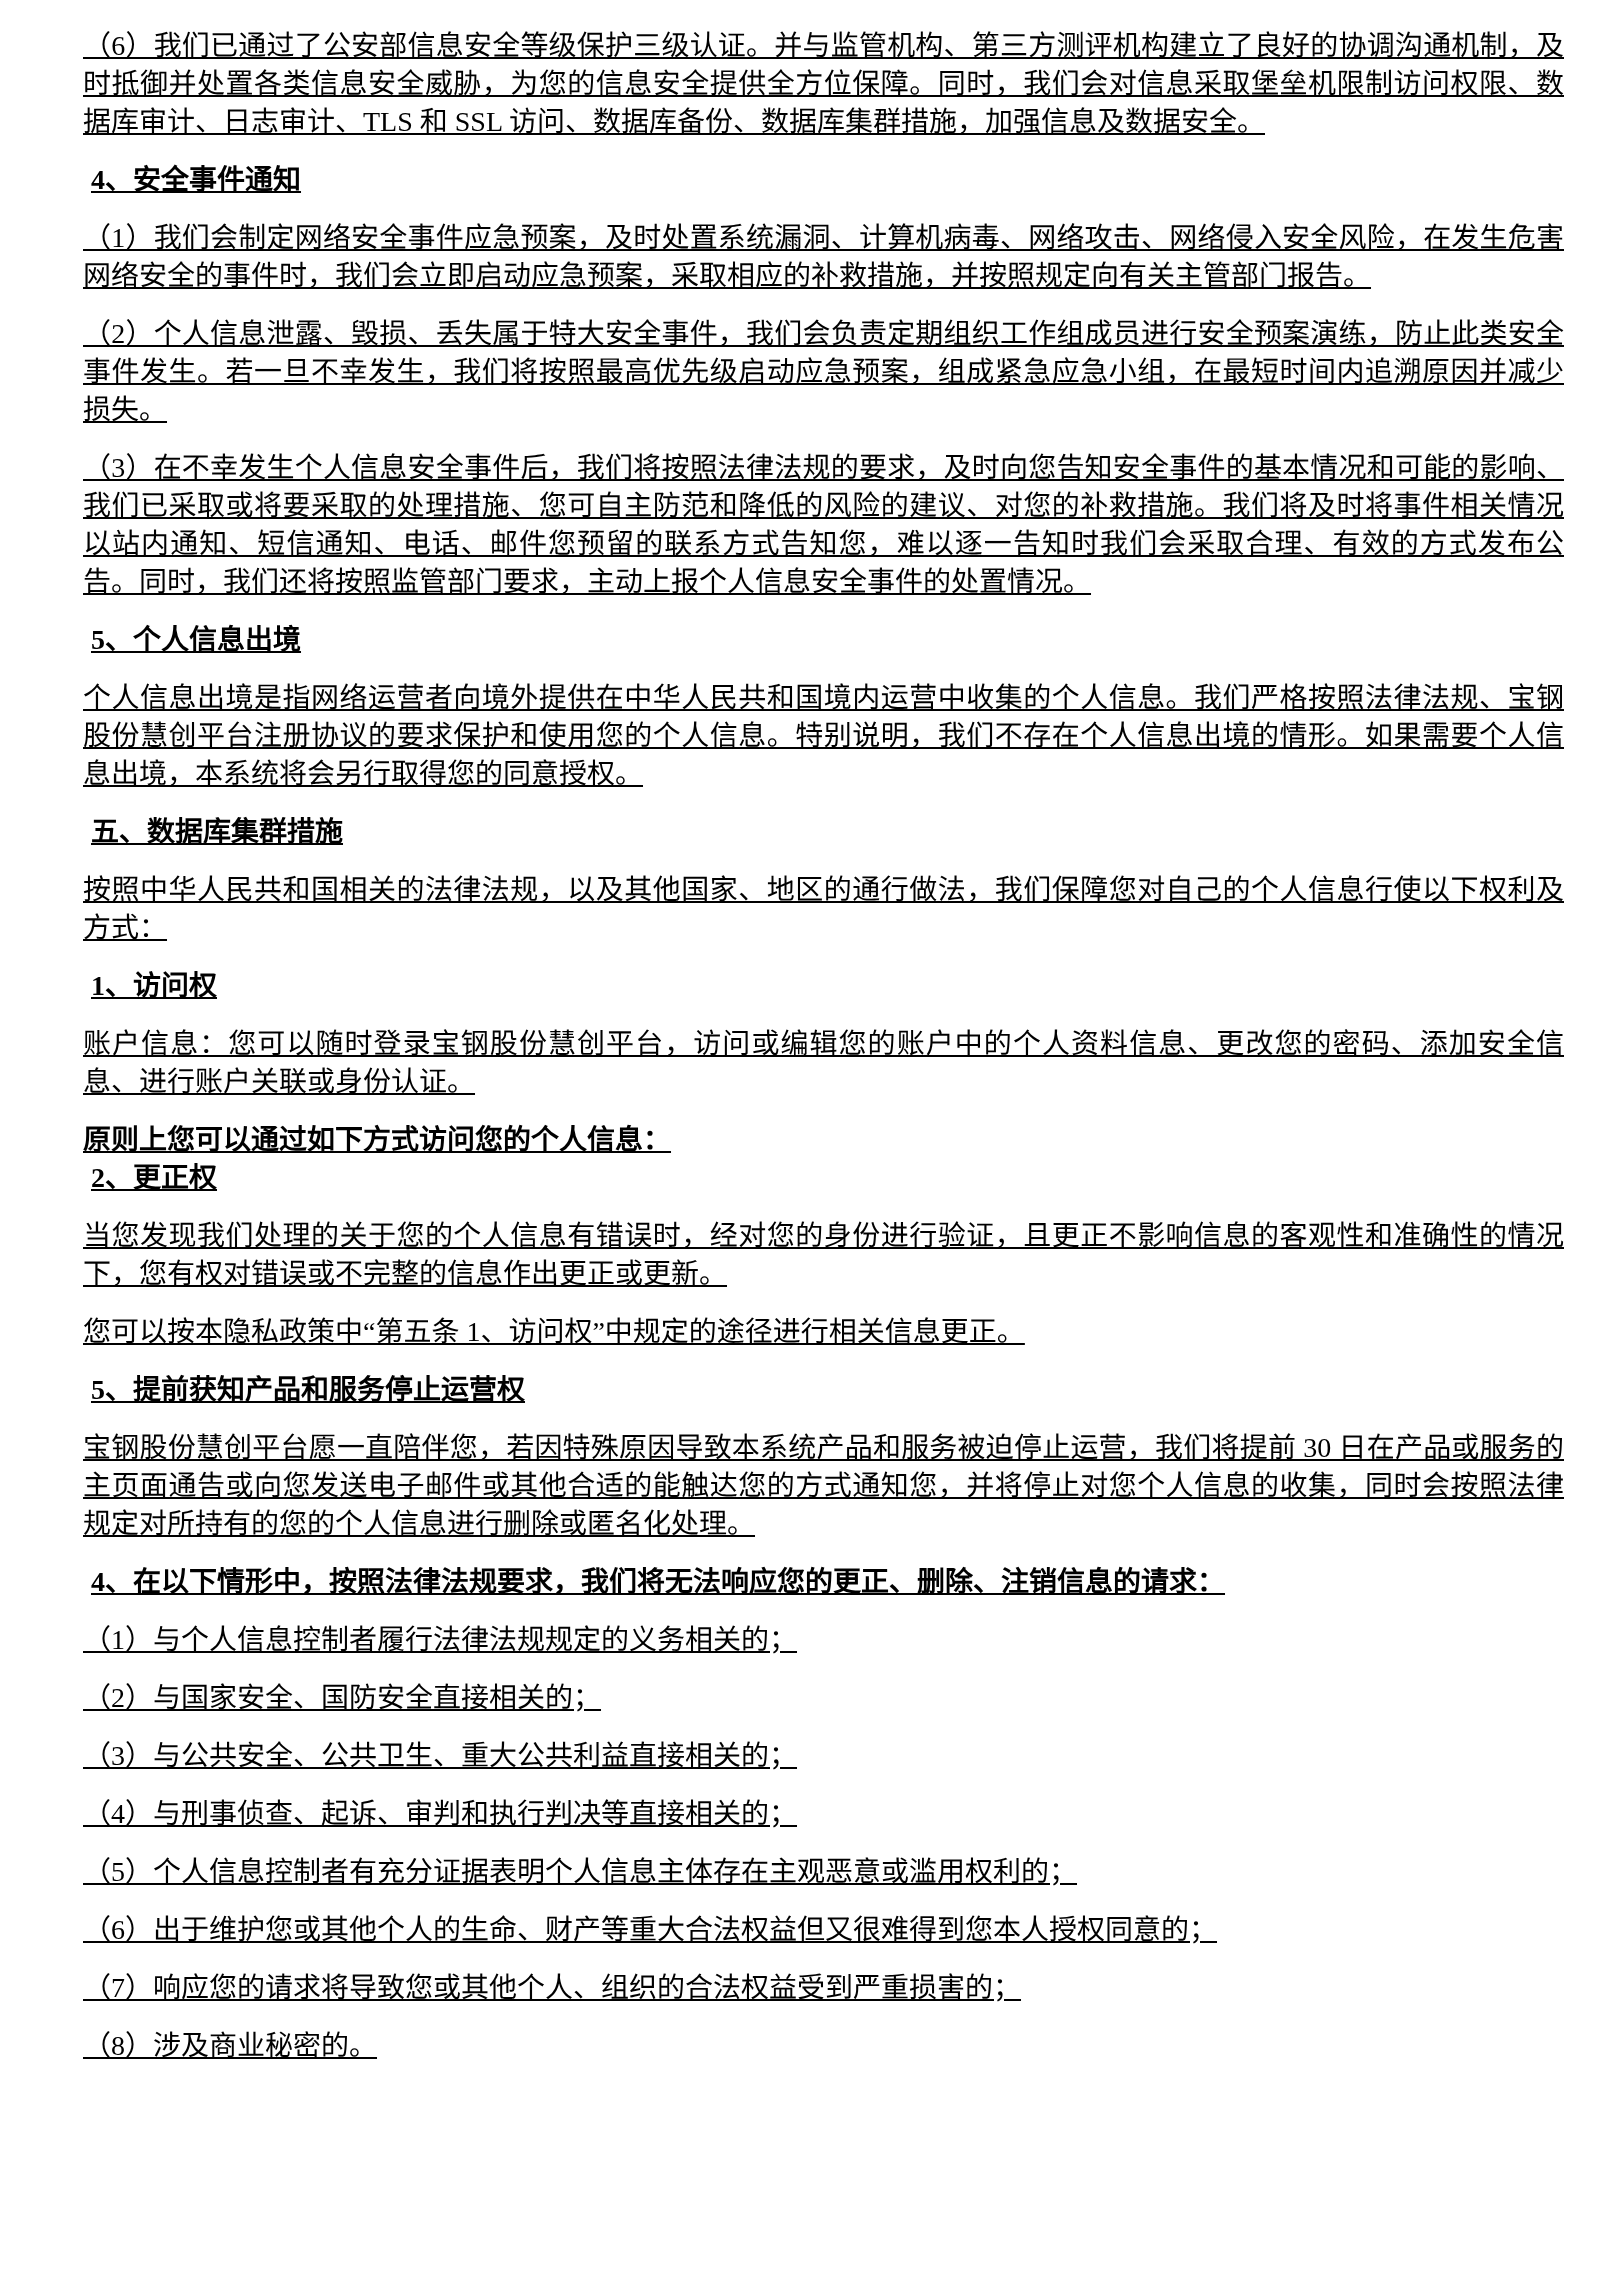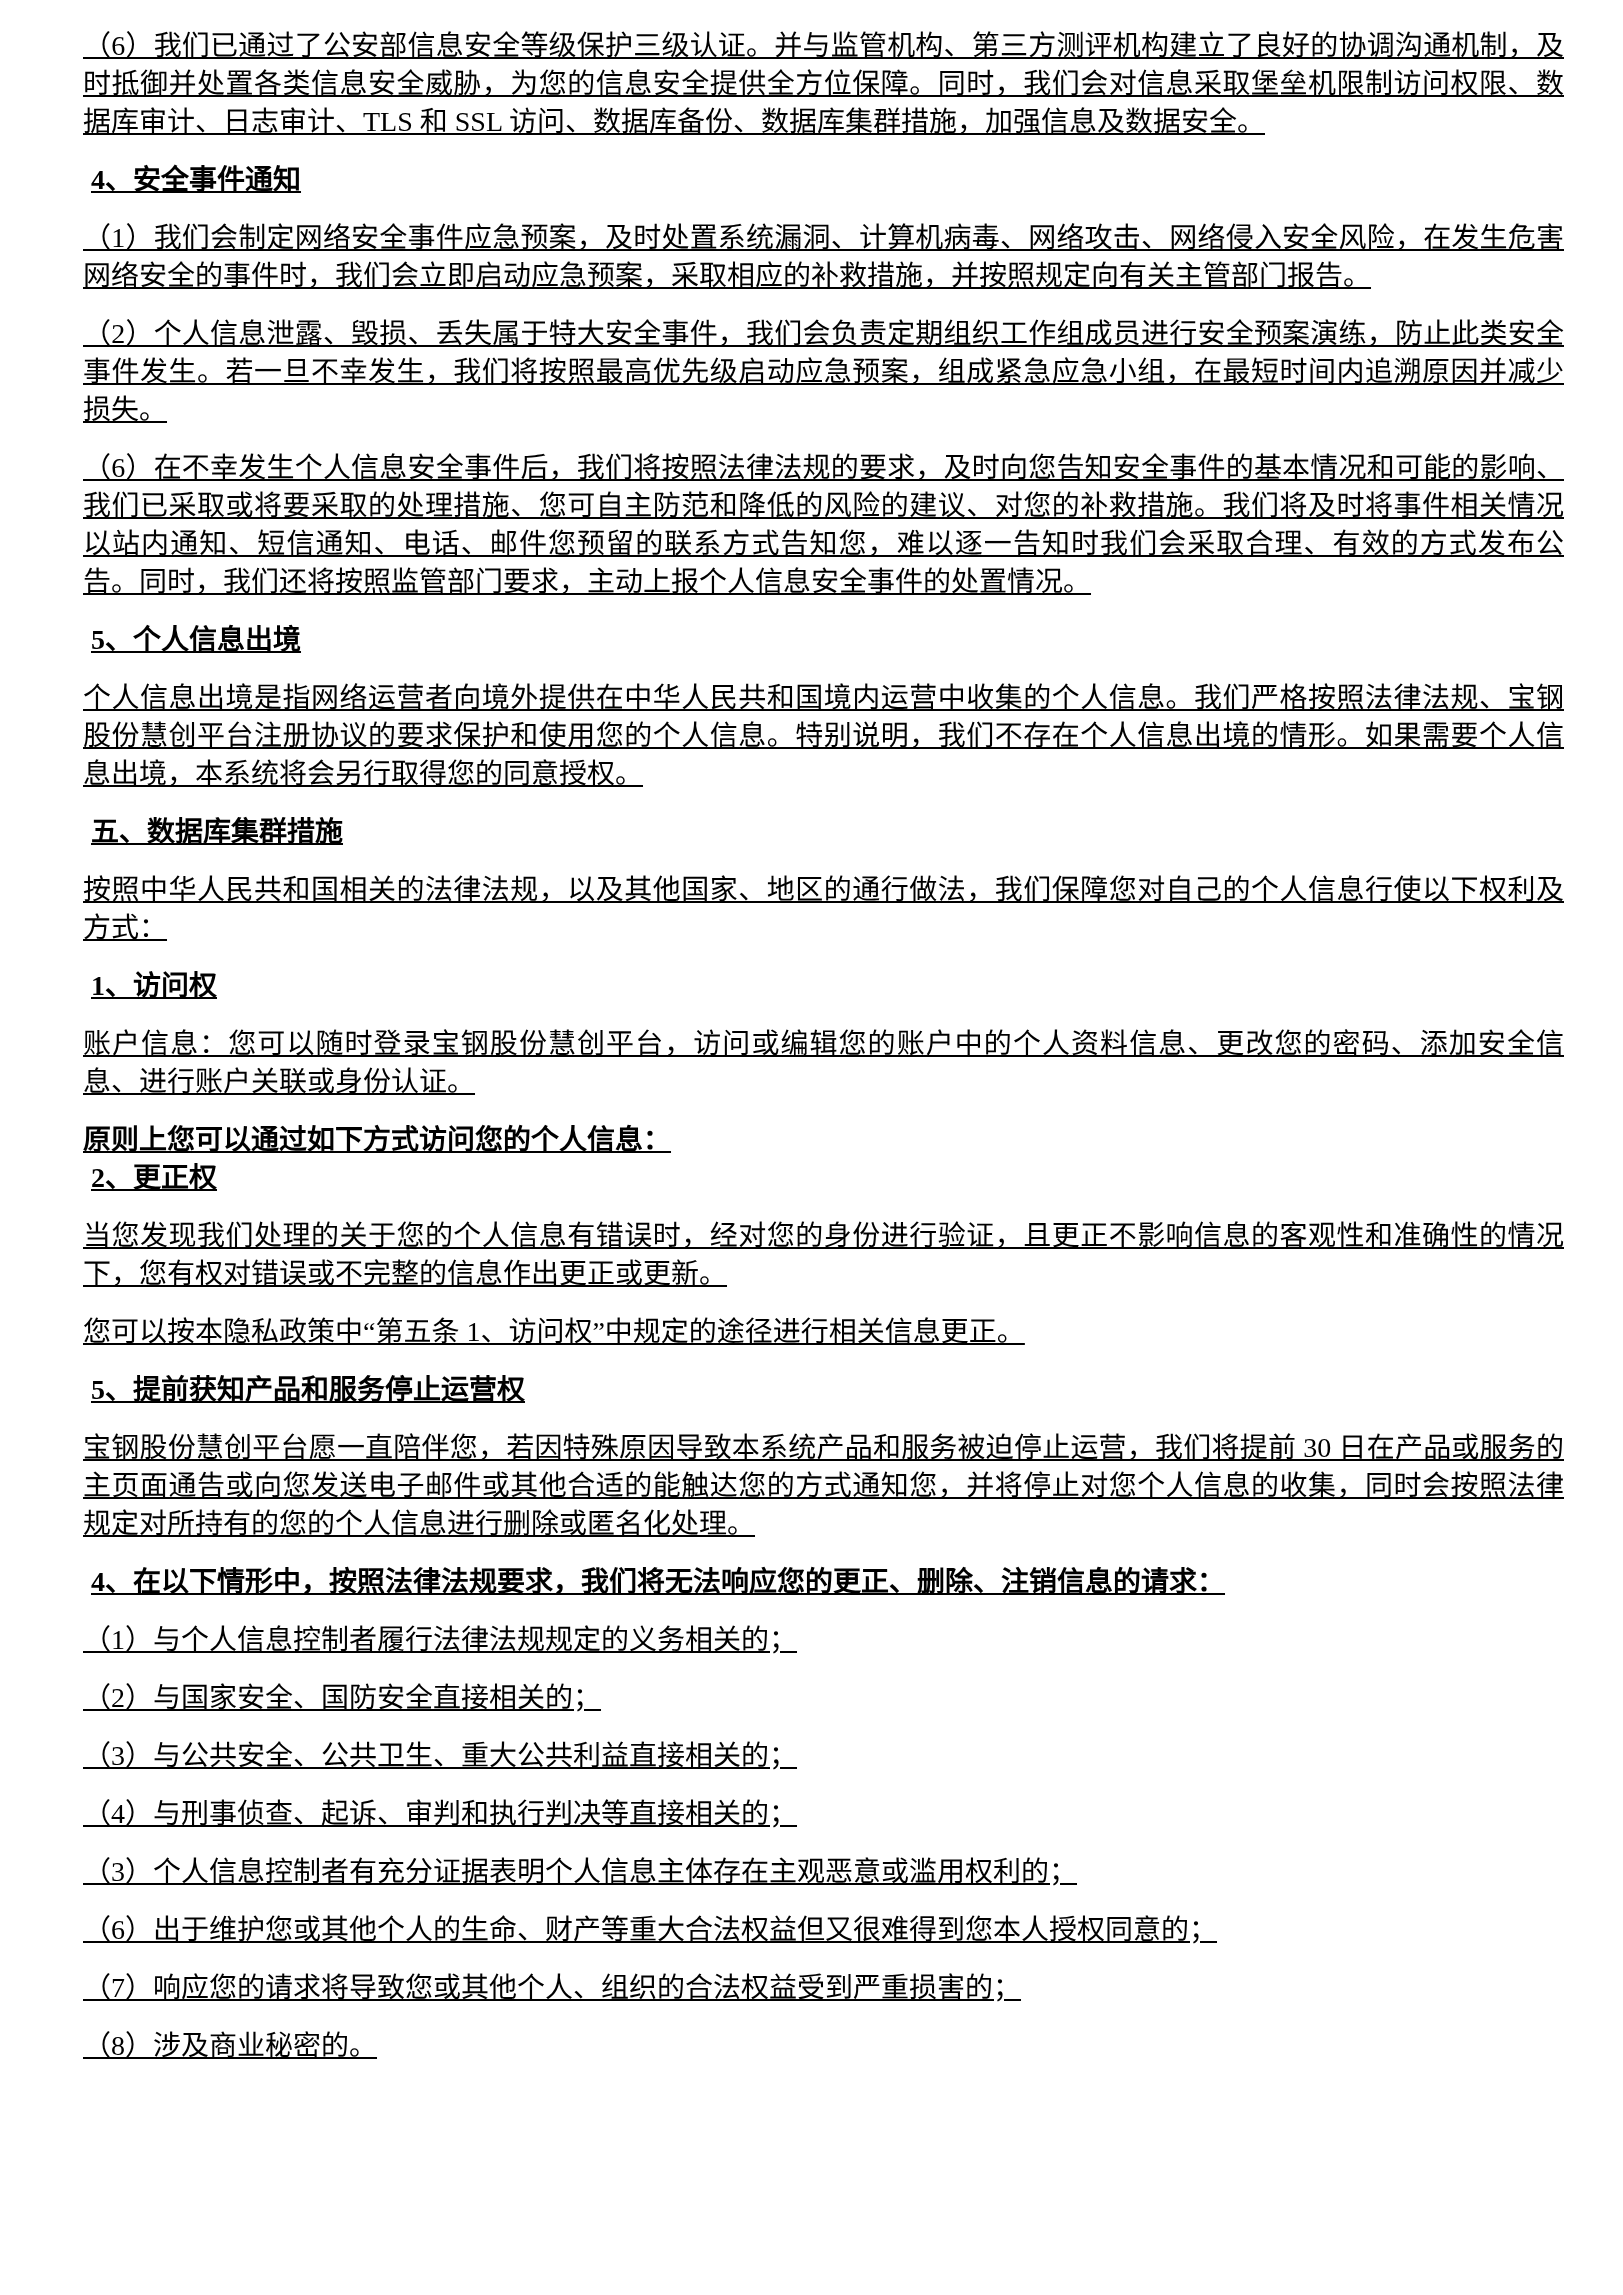--- a/index.html
+++ b/index.html
@@ -42,36 +42,36 @@
   }
 </style>
 </head>
 <body>
 
 <div class="doc" id="doc" style="background: rgb(255, 255, 255); color: rgb(0, 0, 0);">
     <p class="block paragraph">（6）我们已通过了公安部信息安全等级保护三级认证。并与监管机构、第三方测评机构建立了良好的协调沟通机制，及时抵御并处置各类信息安全威胁，为您的信息安全提供全方位保障。同时，我们会对信息采取堡垒机限制访问权限、数据库审计、日志审计、TLS 和 SSL 访问、数据库备份、数据库集群措施，加强信息及数据安全。</p>
     <h3 class="block heading">4、安全事件通知</h3>
     <p class="block paragraph">（1）我们会制定网络安全事件应急预案，及时处置系统漏洞、计算机病毒、网络攻击、网络侵入安全风险，在发生危害网络安全的事件时，我们会立即启动应急预案，采取相应的补救措施，并按照规定向有关主管部门报告。</p>
     <p class="block paragraph">（2）个人信息泄露、毁损、丢失属于特大安全事件，我们会负责定期组织工作组成员进行安全预案演练，防止此类安全事件发生。若一旦不幸发生，我们将按照最高优先级启动应急预案，组成紧急应急小组，在最短时间内追溯原因并减少损失。</p>
-    <p class="block paragraph">（6）在不幸发生个人信息安全事件后，我们将按照法律法规的要求，及时向您告知安全事件的基本情况和可能的影响、我们已采取或将要采取的处理措施、您可自主防范和降低的风险的建议、对您的补救措施。我们将及时将事件相关情况以站内通知、短信通知、电话、邮件您预留的联系方式告知您，难以逐一告知时我们会采取合理、有效的方式发布公告。同时，我们还将按照监管部门要求，主动上报个人信息安全事件的处置情况。</p>
+    <p class="block paragraph">（3）在不幸发生个人信息安全事件后，我们将按照法律法规的要求，及时向您告知安全事件的基本情况和可能的影响、我们已采取或将要采取的处理措施、您可自主防范和降低的风险的建议、对您的补救措施。我们将及时将事件相关情况以站内通知、短信通知、电话、邮件您预留的联系方式告知您，难以逐一告知时我们会采取合理、有效的方式发布公告。同时，我们还将按照监管部门要求，主动上报个人信息安全事件的处置情况。</p>
     <h3 class="block heading">5、个人信息出境</h3>
     <p class="block paragraph">个人信息出境是指网络运营者向境外提供在中华人民共和国境内运营中收集的个人信息。我们严格按照法律法规、宝钢股份慧创平台注册协议的要求保护和使用您的个人信息。特别说明，我们不存在个人信息出境的情形。如果需要个人信息出境，本系统将会另行取得您的同意授权。</p>
     <h3 class="block heading">五、数据库集群措施</h3>
     <p class="block paragraph">按照中华人民共和国相关的法律法规，以及其他国家、地区的通行做法，我们保障您对自己的个人信息行使以下权利及方式：</p>
     <h3 class="block heading">1、访问权</h3>
     <p class="block paragraph">账户信息：您可以随时登录宝钢股份慧创平台，访问或编辑您的账户中的个人资料信息、更改您的密码、添加安全信息、进行账户关联或身份认证。</p>
     <p class="block lead">原则上您可以通过如下方式访问您的个人信息：</p>
     <h3 class="block heading">2、更正权</h3>
     <p class="block paragraph">当您发现我们处理的关于您的个人信息有错误时，经对您的身份进行验证，且更正不影响信息的客观性和准确性的情况下，您有权对错误或不完整的信息作出更正或更新。</p>
     <p class="block paragraph">您可以按本隐私政策中“第五条 1、访问权”中规定的途径进行相关信息更正。</p>
     <h3 class="block heading">5、提前获知产品和服务停止运营权</h3>
     <p class="block paragraph">宝钢股份慧创平台愿一直陪伴您，若因特殊原因导致本系统产品和服务被迫停止运营，我们将提前 30 日在产品或服务的主页面通告或向您发送电子邮件或其他合适的能触达您的方式通知您，并将停止对您个人信息的收集，同时会按照法律规定对所持有的您的个人信息进行删除或匿名化处理。</p>
     <h3 class="block heading">4、在以下情形中，按照法律法规要求，我们将无法响应您的更正、删除、注销信息的请求：</h3>
     <p class="block list-item">（1）与个人信息控制者履行法律法规规定的义务相关的；</p>
     <p class="block list-item">（2）与国家安全、国防安全直接相关的；</p>
     <p class="block list-item">（3）与公共安全、公共卫生、重大公共利益直接相关的；</p>
     <p class="block list-item">（4）与刑事侦查、起诉、审判和执行判决等直接相关的；</p>
-    <p class="block list-item">（3）个人信息控制者有充分证据表明个人信息主体存在主观恶意或滥用权利的；</p>
+    <p class="block list-item">（5）个人信息控制者有充分证据表明个人信息主体存在主观恶意或滥用权利的；</p>
     <p class="block list-item">（6）出于维护您或其他个人的生命、财产等重大合法权益但又很难得到您本人授权同意的；</p>
     <p class="block list-item">（7）响应您的请求将导致您或其他个人、组织的合法权益受到严重损害的；</p>
     <p class="block list-item">（8）涉及商业秘密的。</p>
   </div>
 
 
 </body></html>

